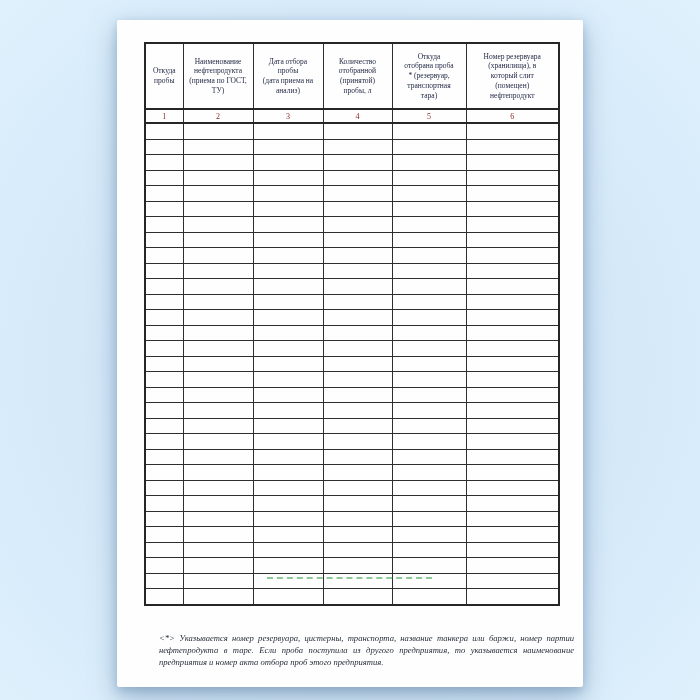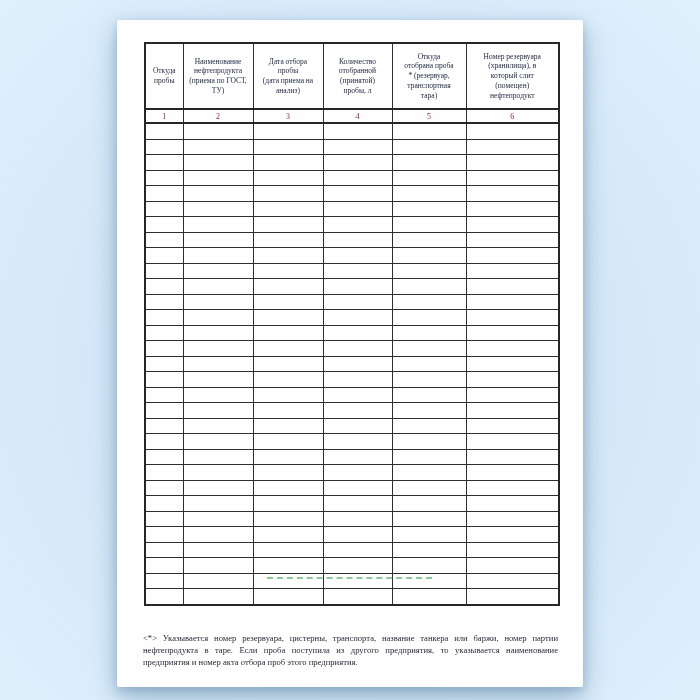--- a/index.html
+++ b/index.html
@@ -67,26 +67,27 @@
   col.c6 { width: 93px; }
   .watermark {
     position: absolute;
     left: 150px; top: 557px;
     width: 165px; height: 0;
     border-top: 2px dashed #2f9e44;
     opacity: 0.55;
   }
   .footnote {
     position: absolute;
-    left: 26px; top: 603px;
+    left: 42px; top: 603px;
     width: 415px;
     font-size: 8.6px;
     line-height: 1.42;
     color: #1f2533;
     text-align: justify;
+    font-style: italic;
   }
 </style>
 </head>
 <body>
 
 <div class="page">
 
   <table class="journal">
     <colgroup>
       <col class="c1">

